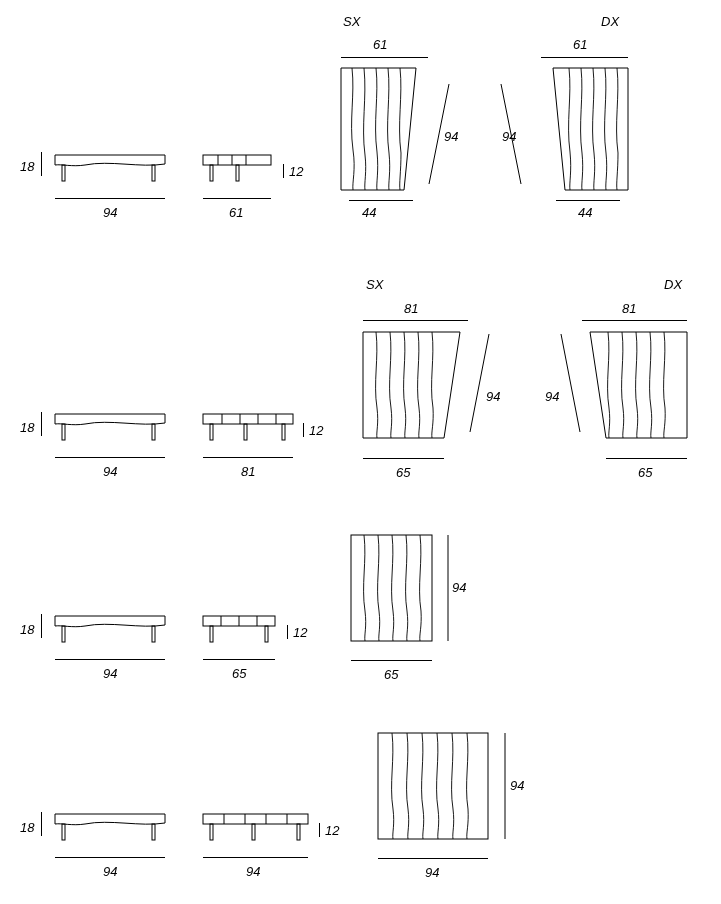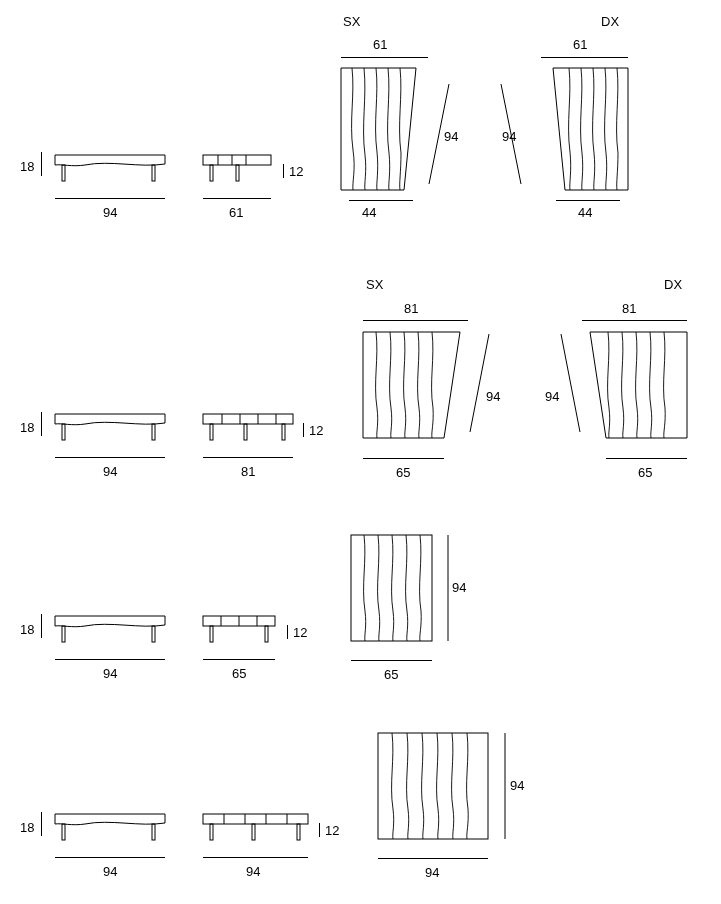--- a/index.html
+++ b/index.html
@@ -1,18 +1,18 @@
 <!DOCTYPE html>
 <html><head>
 <meta charset="utf-8">
 <style>
   html,body{margin:0;padding:0;background:#ffffff;}
   body{width:721px;height:904px;font-family:"Liberation Sans",sans-serif;color:#000;}
   #sheet{position:relative;width:721px;height:904px;overflow:hidden;}
-  .lbl{position:absolute;font-size:13px;line-height:13px;color:#000;white-space:nowrap;}
+  .lbl{position:absolute;font-size:13px;line-height:13px;color:#000;white-space:nowrap;font-style:italic;}
   .dimline{position:absolute;background:#000;}
   .hline{height:1px;}
   .vline{width:1px;}
   svg{position:absolute;overflow:visible;}
   .stroke{fill:none;stroke:#000;stroke-width:1;}
   .thin{fill:none;stroke:#000;stroke-width:0.9;}
   .fillw{fill:#ffffff;stroke:#000;stroke-width:1;}
 </style>
 </head>
 <body>

